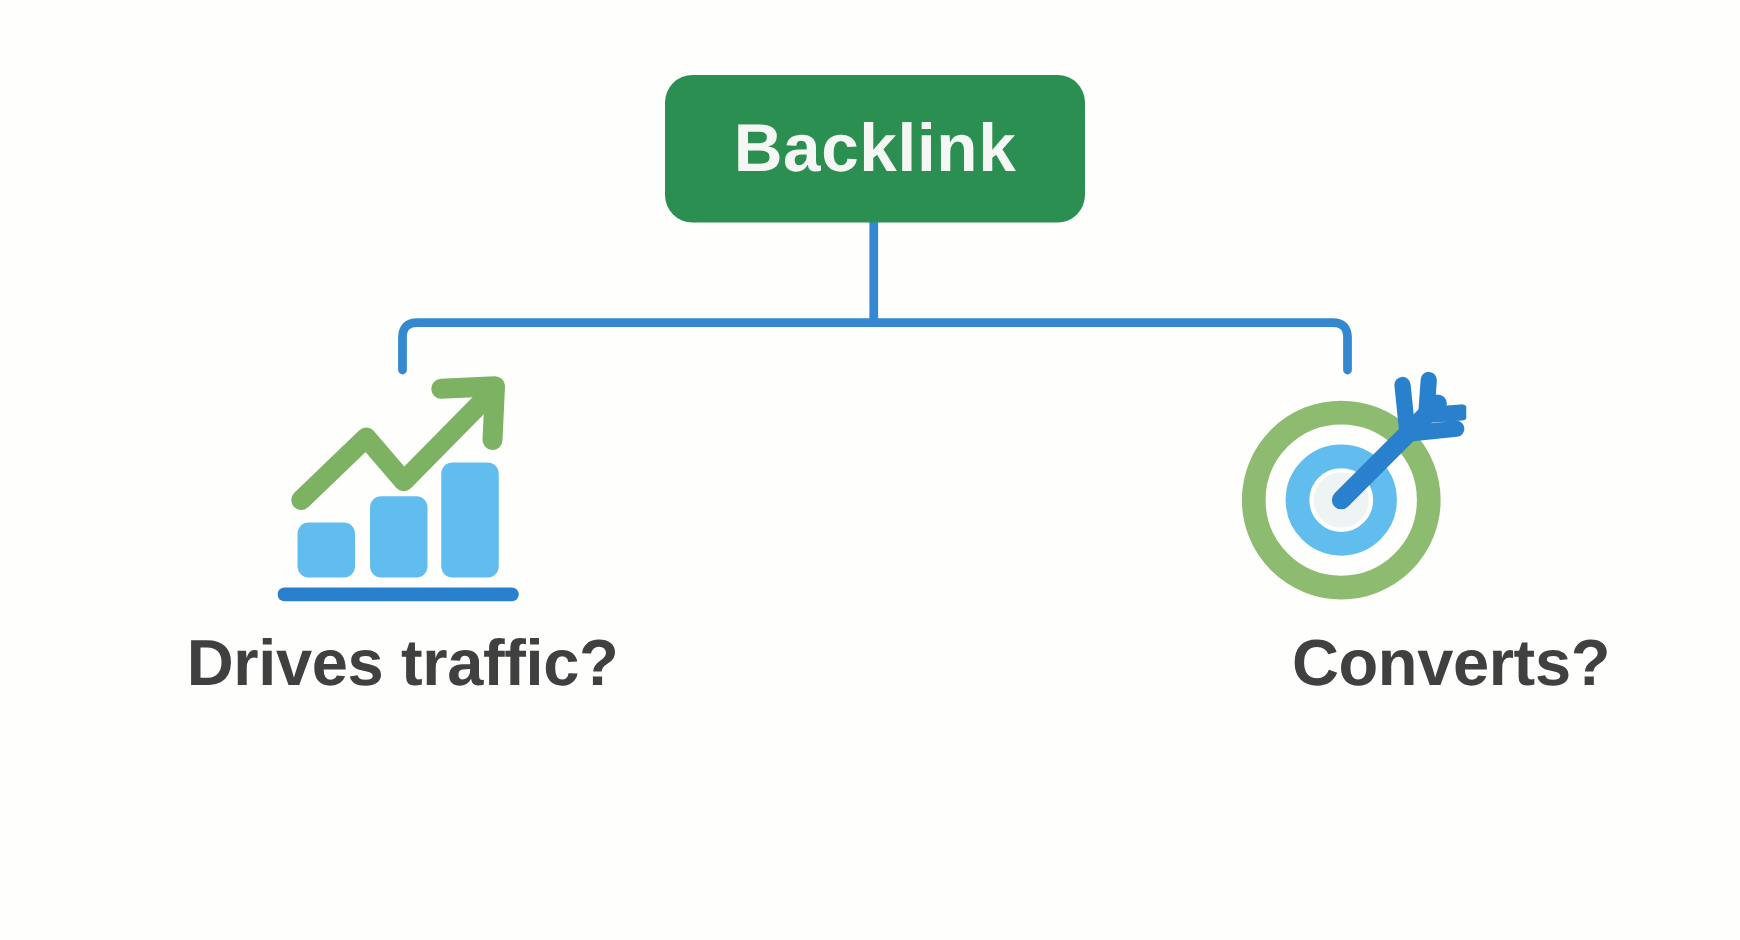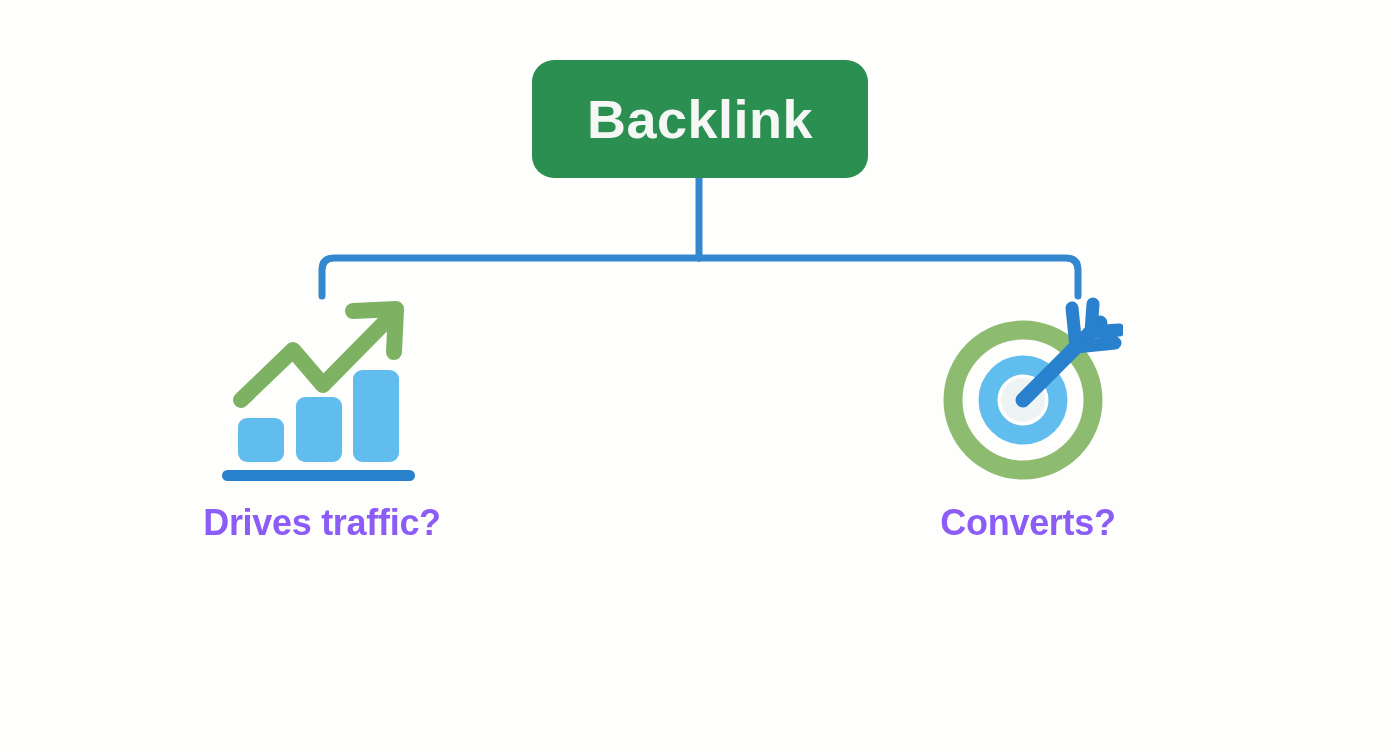--- a/index.html
+++ b/index.html
@@ -51,33 +51,33 @@
     height: 752px;
     pointer-events: none;
   }
   
   .branch {
     position: absolute;
     width: 420px;
     text-align: center;
   }
   .branch-left  { left: 112px; top: 282px; }
-  .branch-right { left: 818px; top: 282px; }
+  .branch-right { left: 868px; top: 282px; text-align: right; }
 
   .branch-icon {
     height: 200px;
     display: flex;
     align-items: flex-end;
     justify-content: center;
   }
   .branch-label {
     margin-top: 22px;
-    font-size: 36px;
+    font-size: 52px;
     font-weight: bold;
-    color: #8b5cf6;
+    color: #404040;
     line-height: 1.05;
     letter-spacing: -0.3px;
     font-family: "Liberation Sans", sans-serif;
     white-space: nowrap;
   }
 </style>
 </head>
 <body>
 
 <div id="stage">

